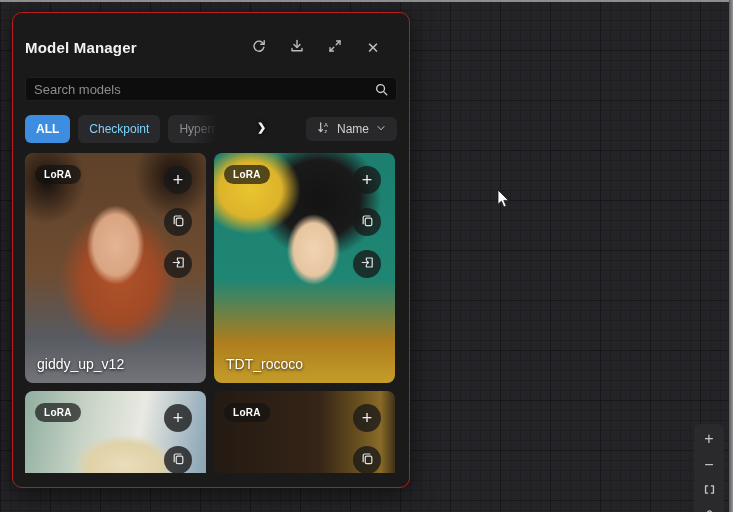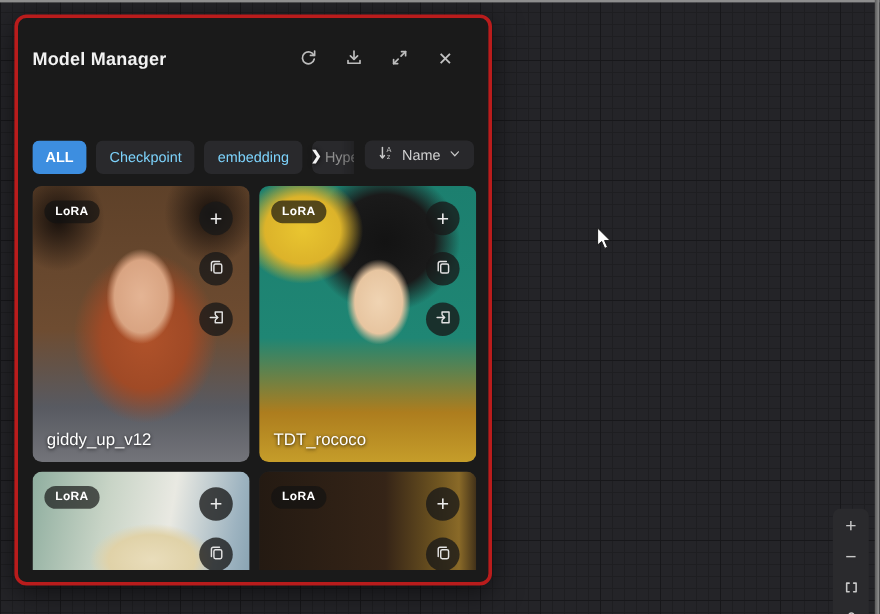--- a/index.html
+++ b/index.html
@@ -25,21 +25,21 @@
   }
 
   
   .frame-top { position: absolute; left: 0; top: 0; width: 733px; height: 2px; background: #8e8e8e; z-index: 40; }
   .frame-right { position: absolute; right: 0; top: 0; width: 4px; height: 512px; background: linear-gradient(90deg, #5a5a5a, #979797); z-index: 40; }
 
   
   .panel {
     position: absolute; left: 12px; top: 12px; width: 398px; height: 476px;
     background: #1a1a1a;
-    border: 3px solid #b91c1c;
+    border: 1px solid #b91c1c;
     border-radius: 10px;
     box-shadow: 0 6px 24px rgba(0,0,0,.55);
     z-index: 10;
     overflow: hidden;
   }
 
   .panel-header {
     position: absolute; left: 12px; right: 12px; top: 22px; height: 24px;
     display: flex; align-items: center;
   }
@@ -63,21 +63,21 @@
     color: #d8d8d8; font-size: 13px; padding: 0 8px;
     font-family: "Liberation Sans", sans-serif;
   }
   .search-input::placeholder { color: #8d8d8d; }
   .search-icon { margin-right: 7px; display: flex; }
   .search-icon svg { stroke: #cfcfcf; fill: none; stroke-width: 1.4; stroke-linecap: round; }
 
   
   .filter-row {
     position: absolute; left: 12px; top: 102px; right: 12px; height: 28px;
-    display: flex; 
+    display: flex; align-items: center;
   }
   .tabs-scroller {
     display: flex; align-items: center; gap: 8px;
     width: 268px; overflow: hidden; position: relative; height: 28px;
   }
   .tab {
     height: 28px; display: flex; align-items: center; padding: 0 11px;
     border-radius: 6px; background: #29292c; color: #7dd3fc;
     font-size: 12px; white-space: nowrap; cursor: pointer; flex: none;
   }
@@ -211,26 +211,34 @@
             <line x1="3" y1="13" x2="6.8" y2="9.2"></line>
           </svg>
         </span>
       </button>
       <button class="icon-btn">
         <span class="close-glyph">✕</span>
       </button>
     </div>
   </div>
 
+  <div class="search-box">
+    <input class="search-input" type="text" placeholder="Search models" style="">
+    <span class="search-icon">
+      <svg width="15" height="15" viewBox="0 0 16 16">
+        <circle cx="7" cy="7" r="4.2"></circle>
+        <line x1="10.3" y1="10.3" x2="13.6" y2="13.6"></line>
+      </svg>
+    </span>
+  </div>
 
   <div class="filter-row">
     <div class="tabs-scroller">
       <div class="tab active">ALL</div>
       <div class="tab">Checkpoint</div>
-      <div class="tab">embedding</div>
       <div class="tab truncated">Hypernetwork</div>
     </div>
     <div class="sort-btn">
       <span>
         <svg width="15" height="15" viewBox="0 0 16 16">
           <line x1="5" y1="3" x2="5" y2="12"></line>
           <polyline points="3.2,10.2 5,12.4 6.8,10.2"></polyline>
           <text x="8.6" y="7.2" font-size="6.5">A</text>
           <text x="8.8" y="13.6" font-size="6.5">z</text>
         </svg>

